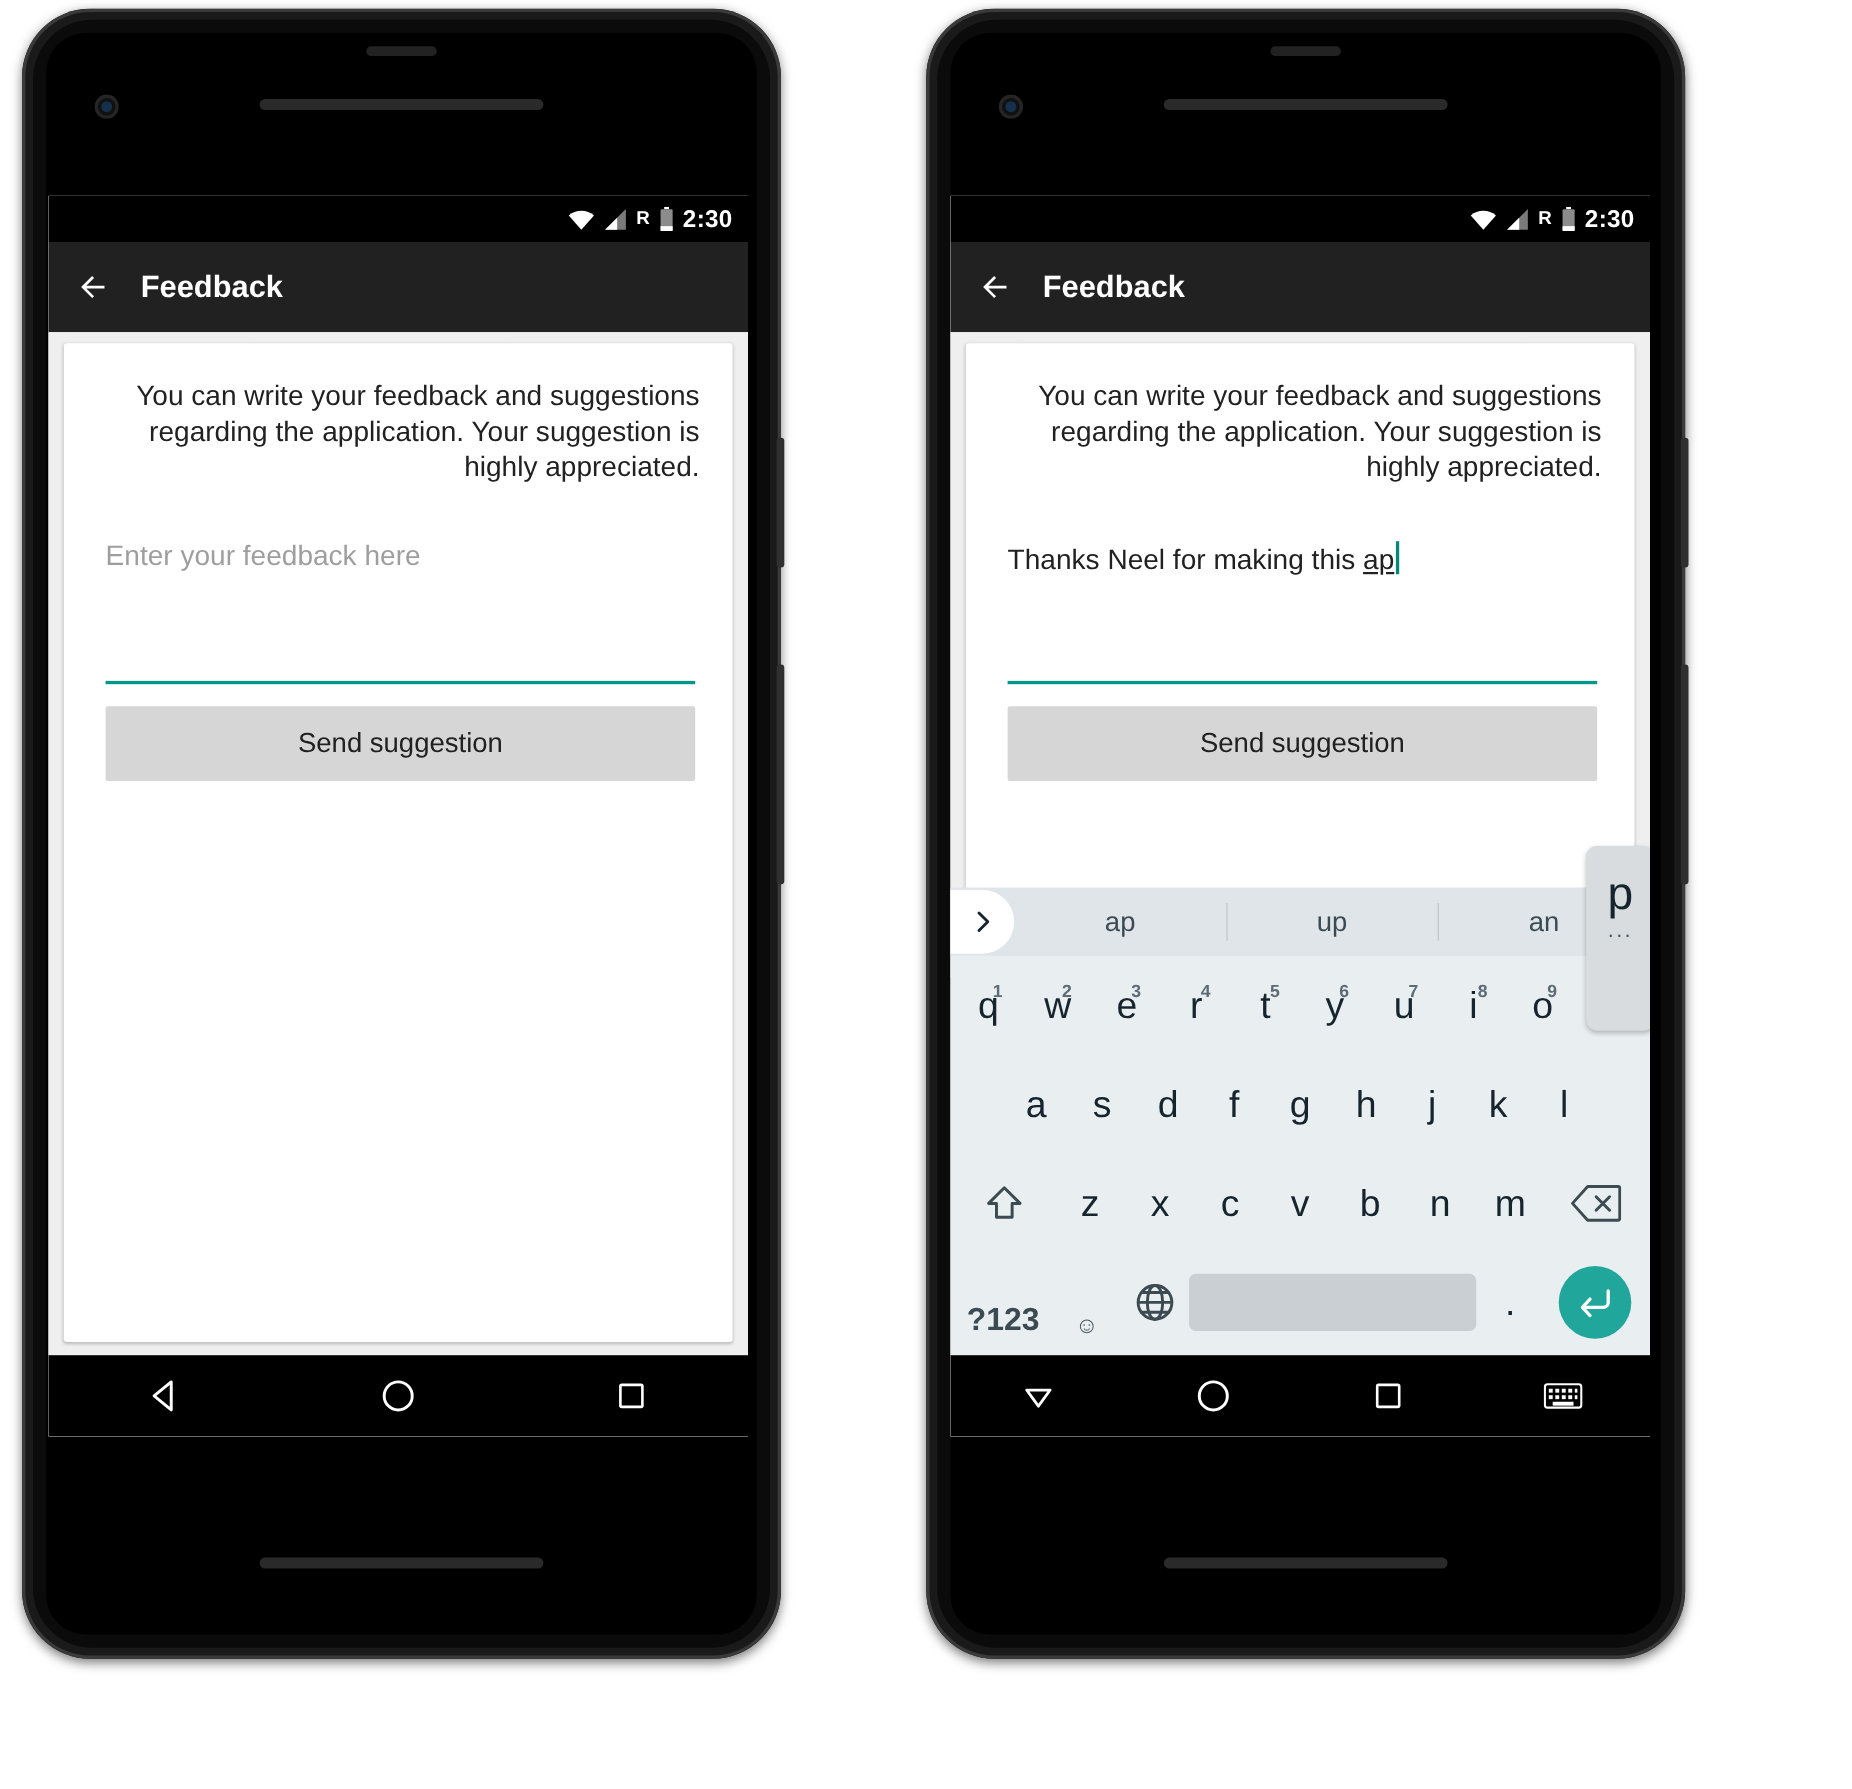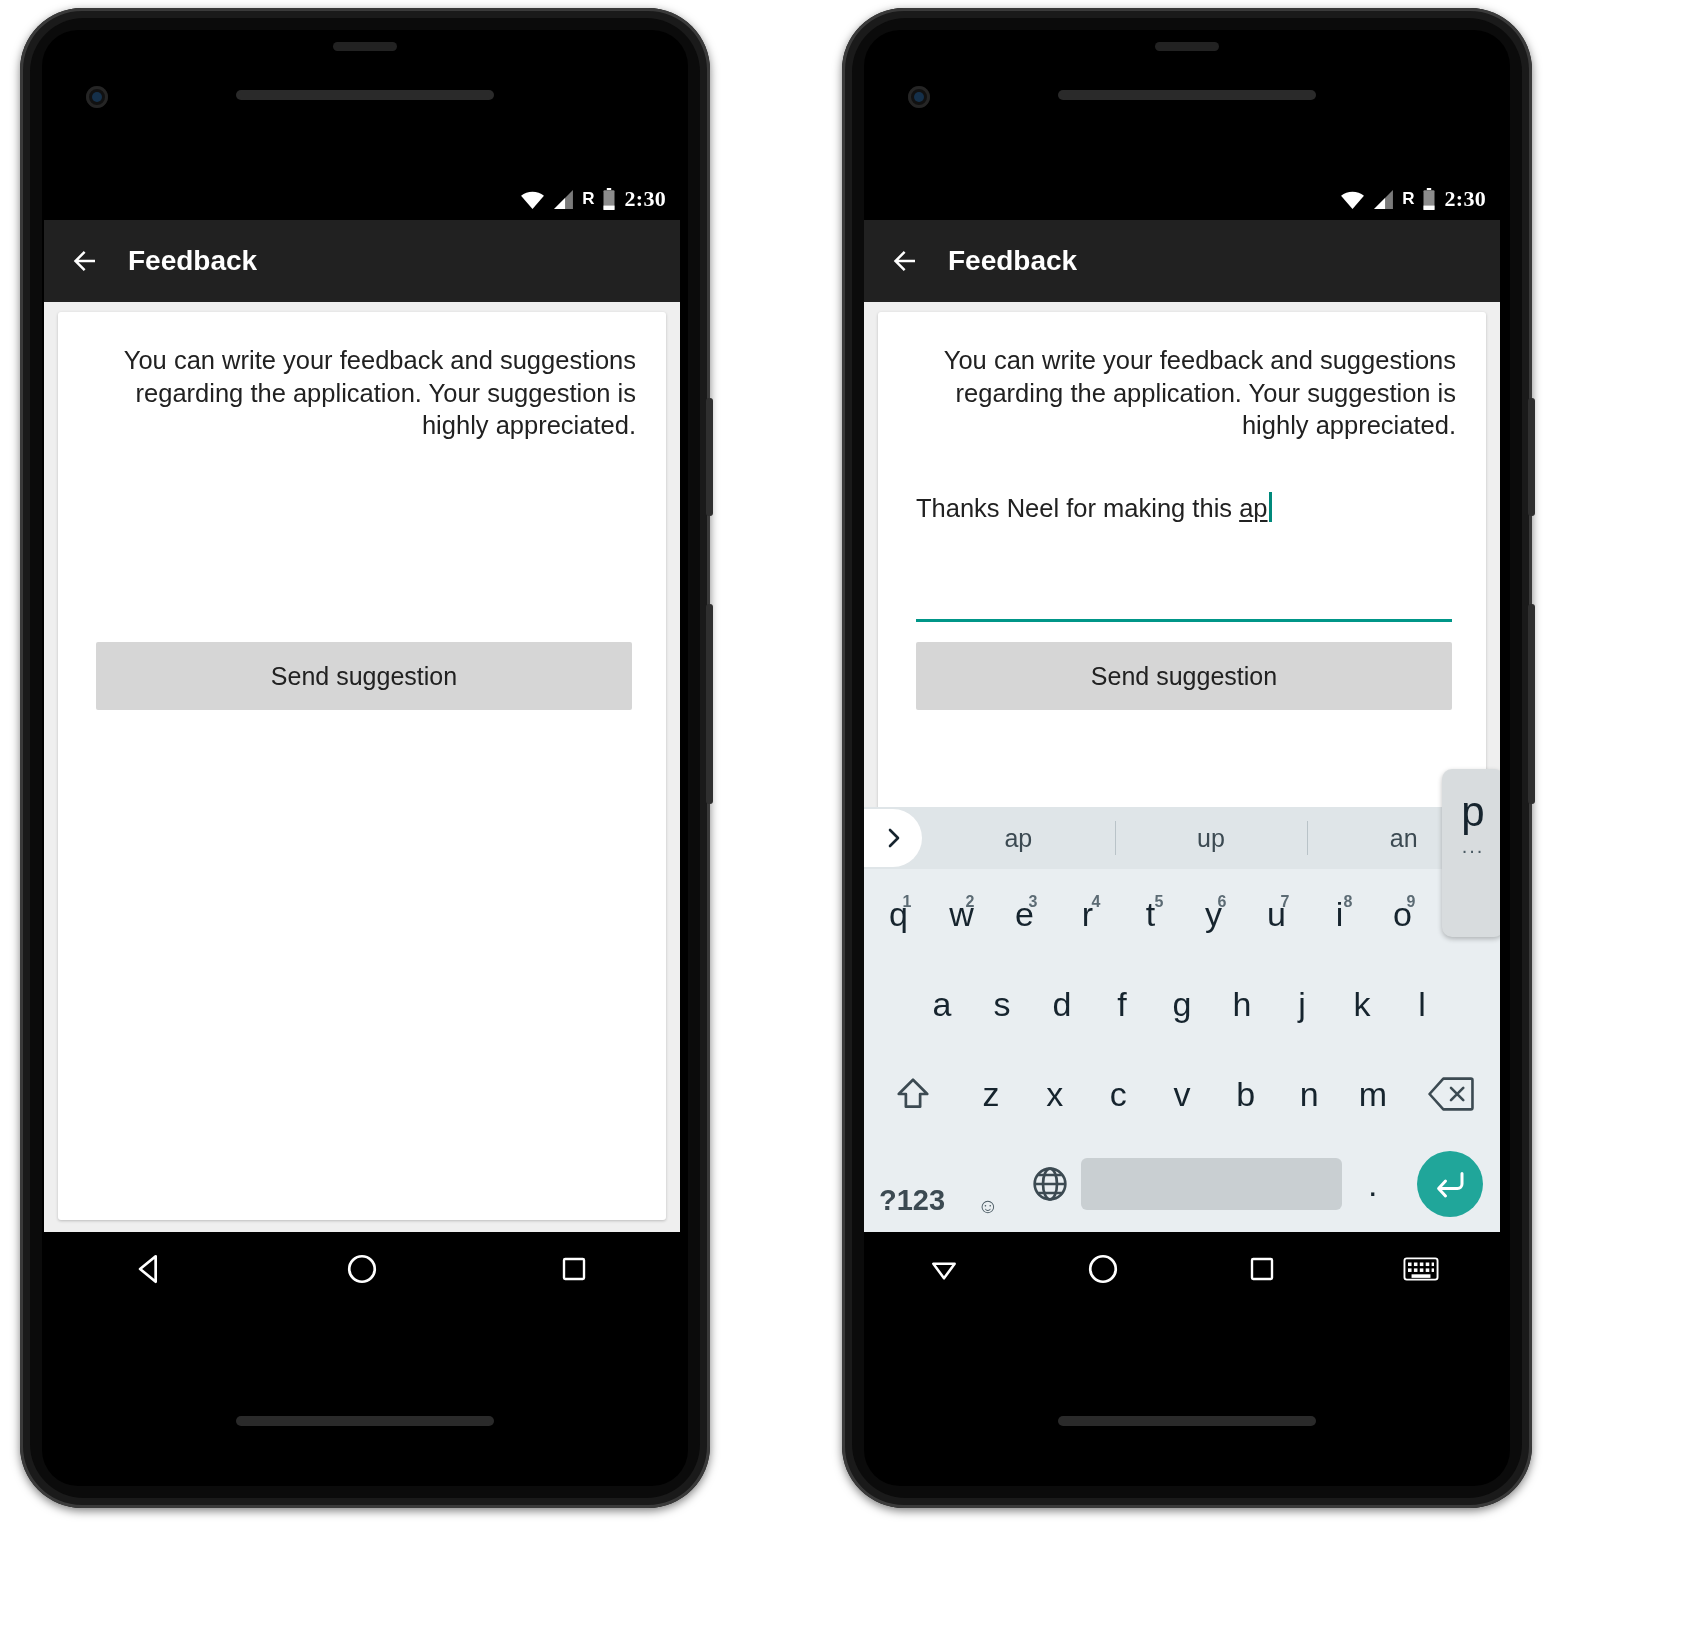--- a/index.html
+++ b/index.html
@@ -35,21 +35,21 @@
     width:258px;height:10px;background:#2a2a2a;border-radius:5px;}
 
   
   .screen{position:absolute;left:0;top:170px;width:636px;height:1128px;background:#fff;overflow:hidden;}
   .phone.left .screen{left:24px;}
   .phone.right .screen{left:22px;}
 
   
   .statusbar{position:relative;height:42px;background:#000;display:flex;align-items:center;
     justify-content:flex-end;padding-right:14px;gap:8px;}
-  .sb-time{color:#fff;font-size:22px;font-weight:700;letter-spacing:.3px;font-family:Liberation Serif, serif;}
+  .sb-time{color:#fff;font-size:22px;font-weight:700;letter-spacing:.3px;}
   .sb-roam{color:#fff;font-size:17px;font-weight:700;}
   .icon-wifi{width:25px;height:19px;}
   .icon-signal{width:21px;height:19px;}
   .icon-batt{width:14px;height:22px;}
 
   
   .appbar{height:82px;background:#212121;display:flex;align-items:center;padding-left:26px;gap:28px;}
   .back-arrow{width:30px;height:30px;flex:none;}
   .appbar-title{color:#fff;font-size:28px;font-weight:700;}
 
@@ -148,20 +148,24 @@
         <svg class="back-arrow" viewBox="0 0 24 24">
           <path d="M20 11H6.8l5.6-5.6L11 4l-8 8 8 8 1.4-1.4L6.8 13H20z" fill="#ffffff"></path>
         </svg>
         <span class="appbar-title">Feedback</span>
       </div>
 
       <div class="content">
         <div class="card">
           <div class="blurb">You can write your feedback and suggestions regarding the application. Your suggestion is highly appreciated.</div>
 
+          <div class="field">
+            <div class="placeholder">Enter your feedback here</div>
+            <div class="underline"></div>
+          </div>
 
           <button class="send-btn">Send suggestion</button>
         </div>
       </div>
 
       <div class="navbar">
         <div class="nav-slot">
           <svg width="34" height="34" viewBox="0 0 24 24">
             <path d="M16 3 L5 12 L16 21 Z" fill="none" stroke="#ffffff" stroke-width="1.9" stroke-linejoin="round"></path>
           </svg>

